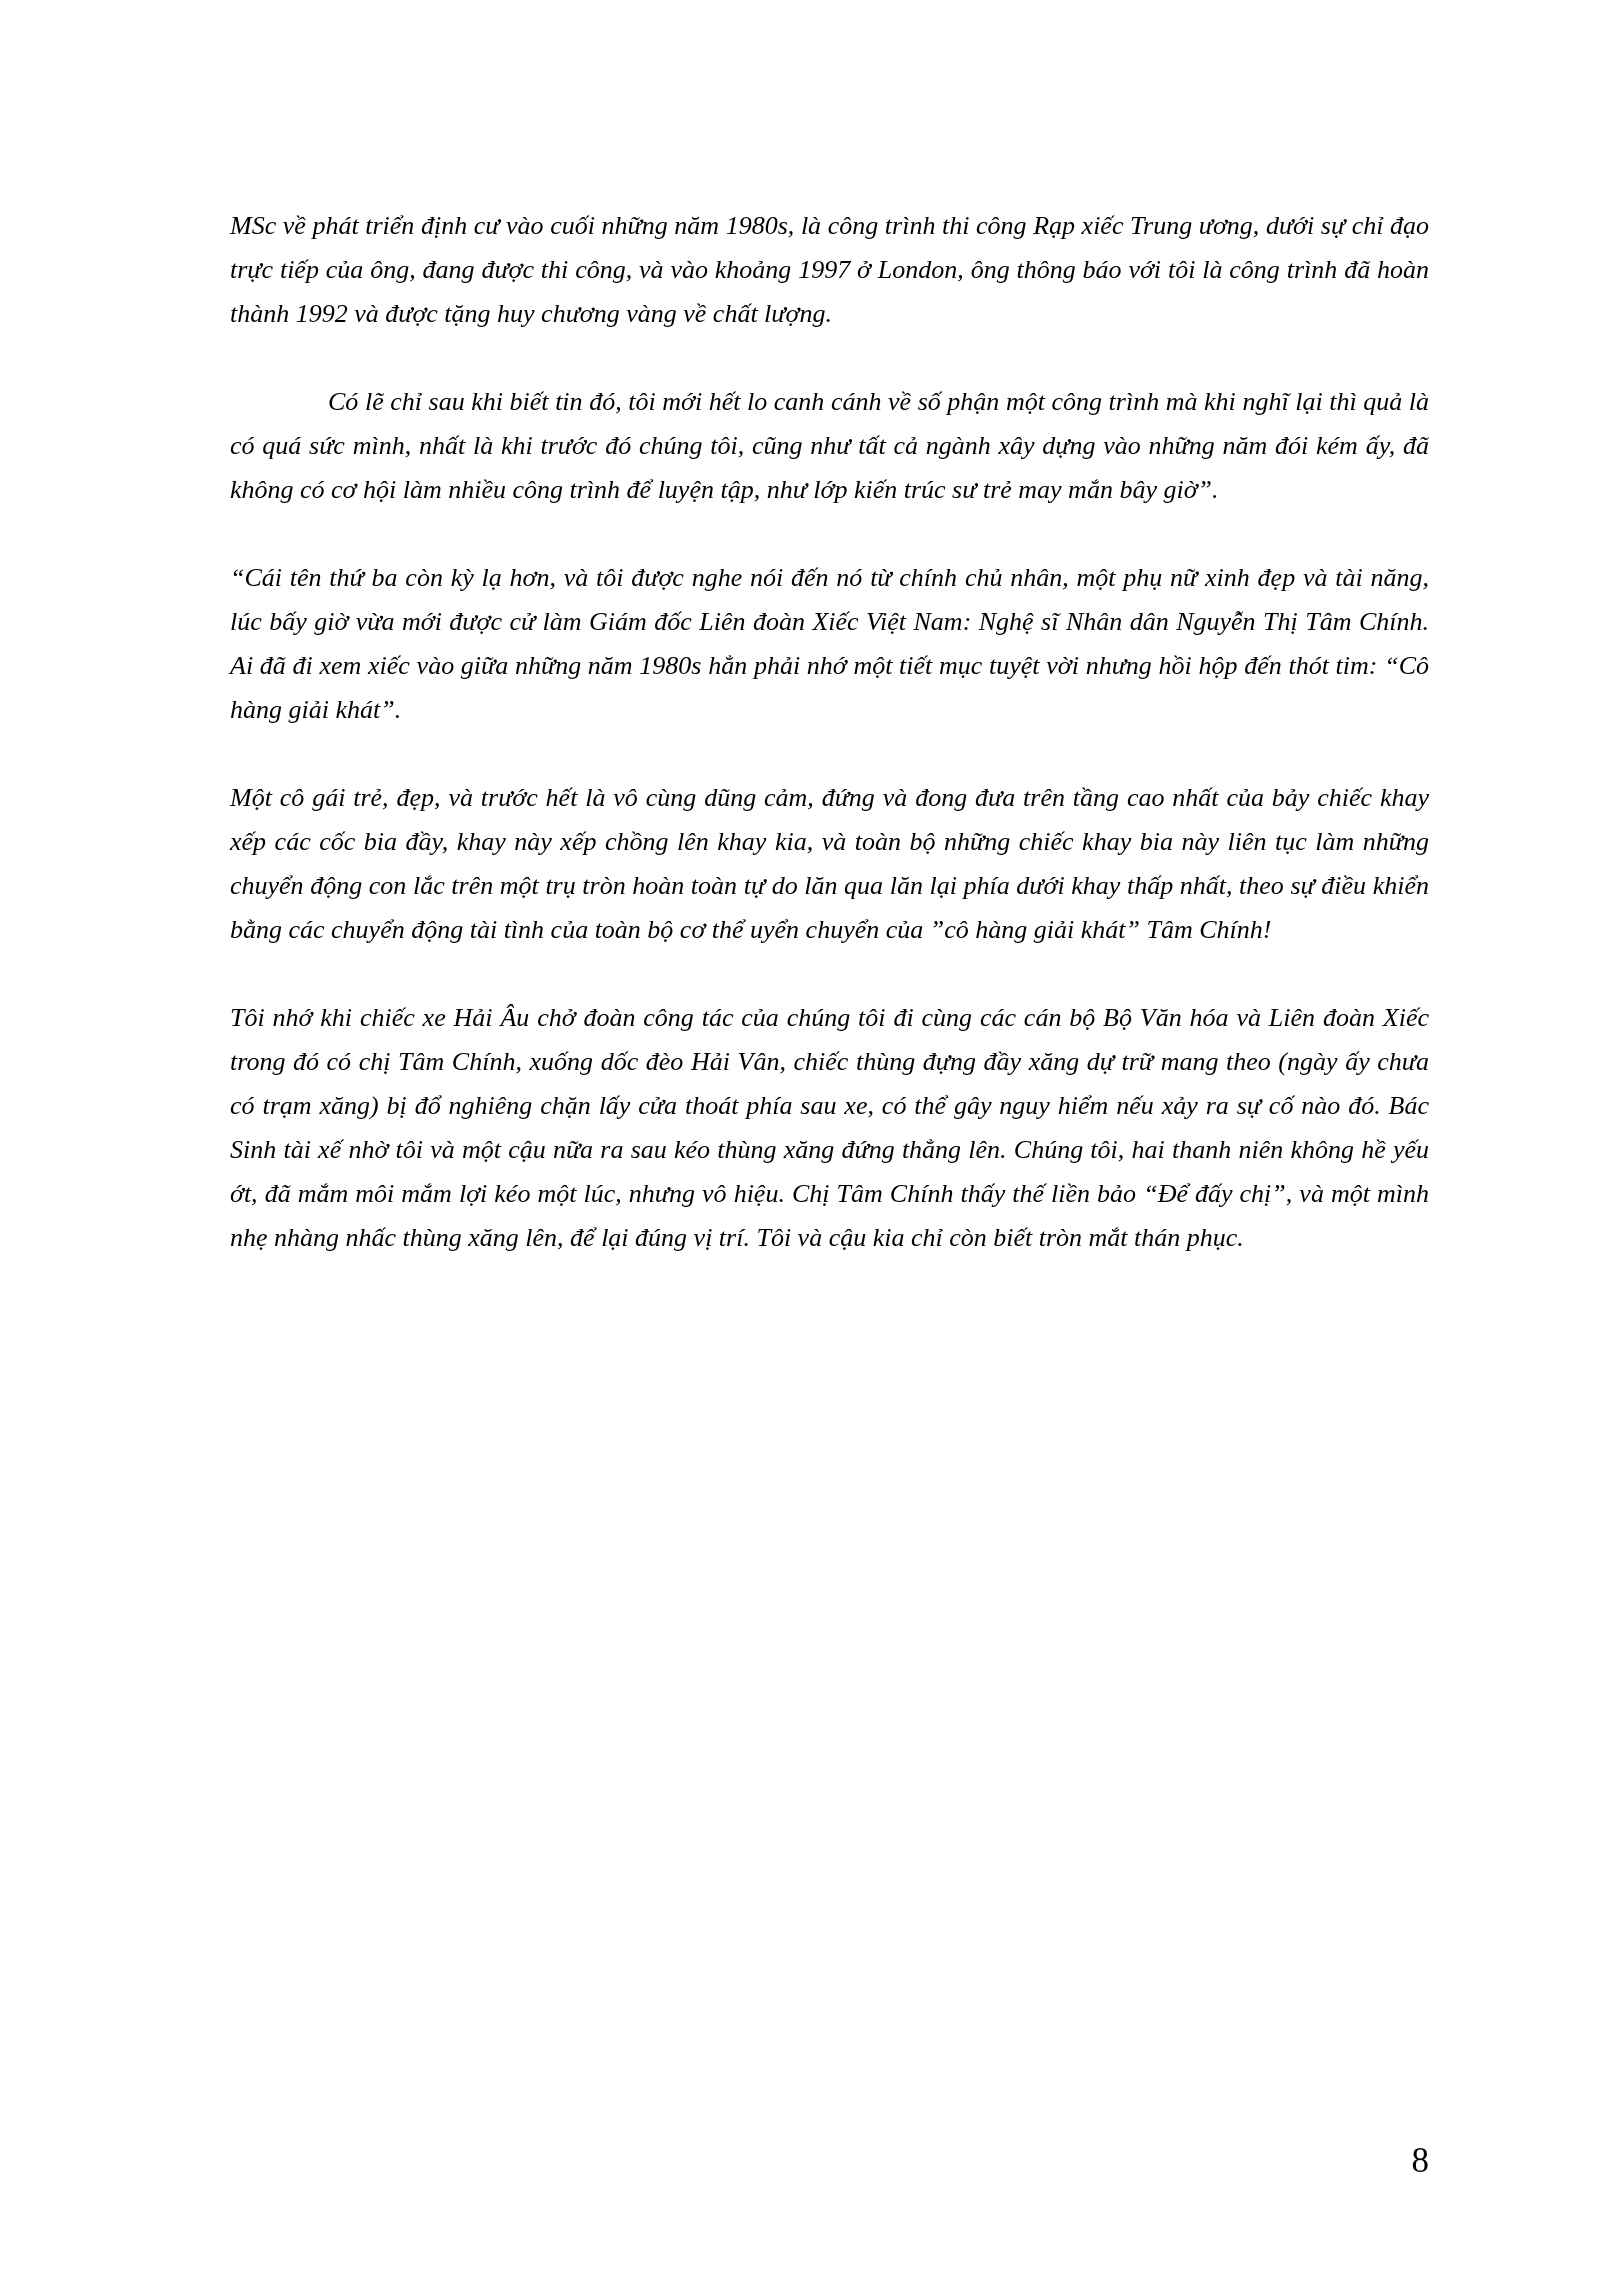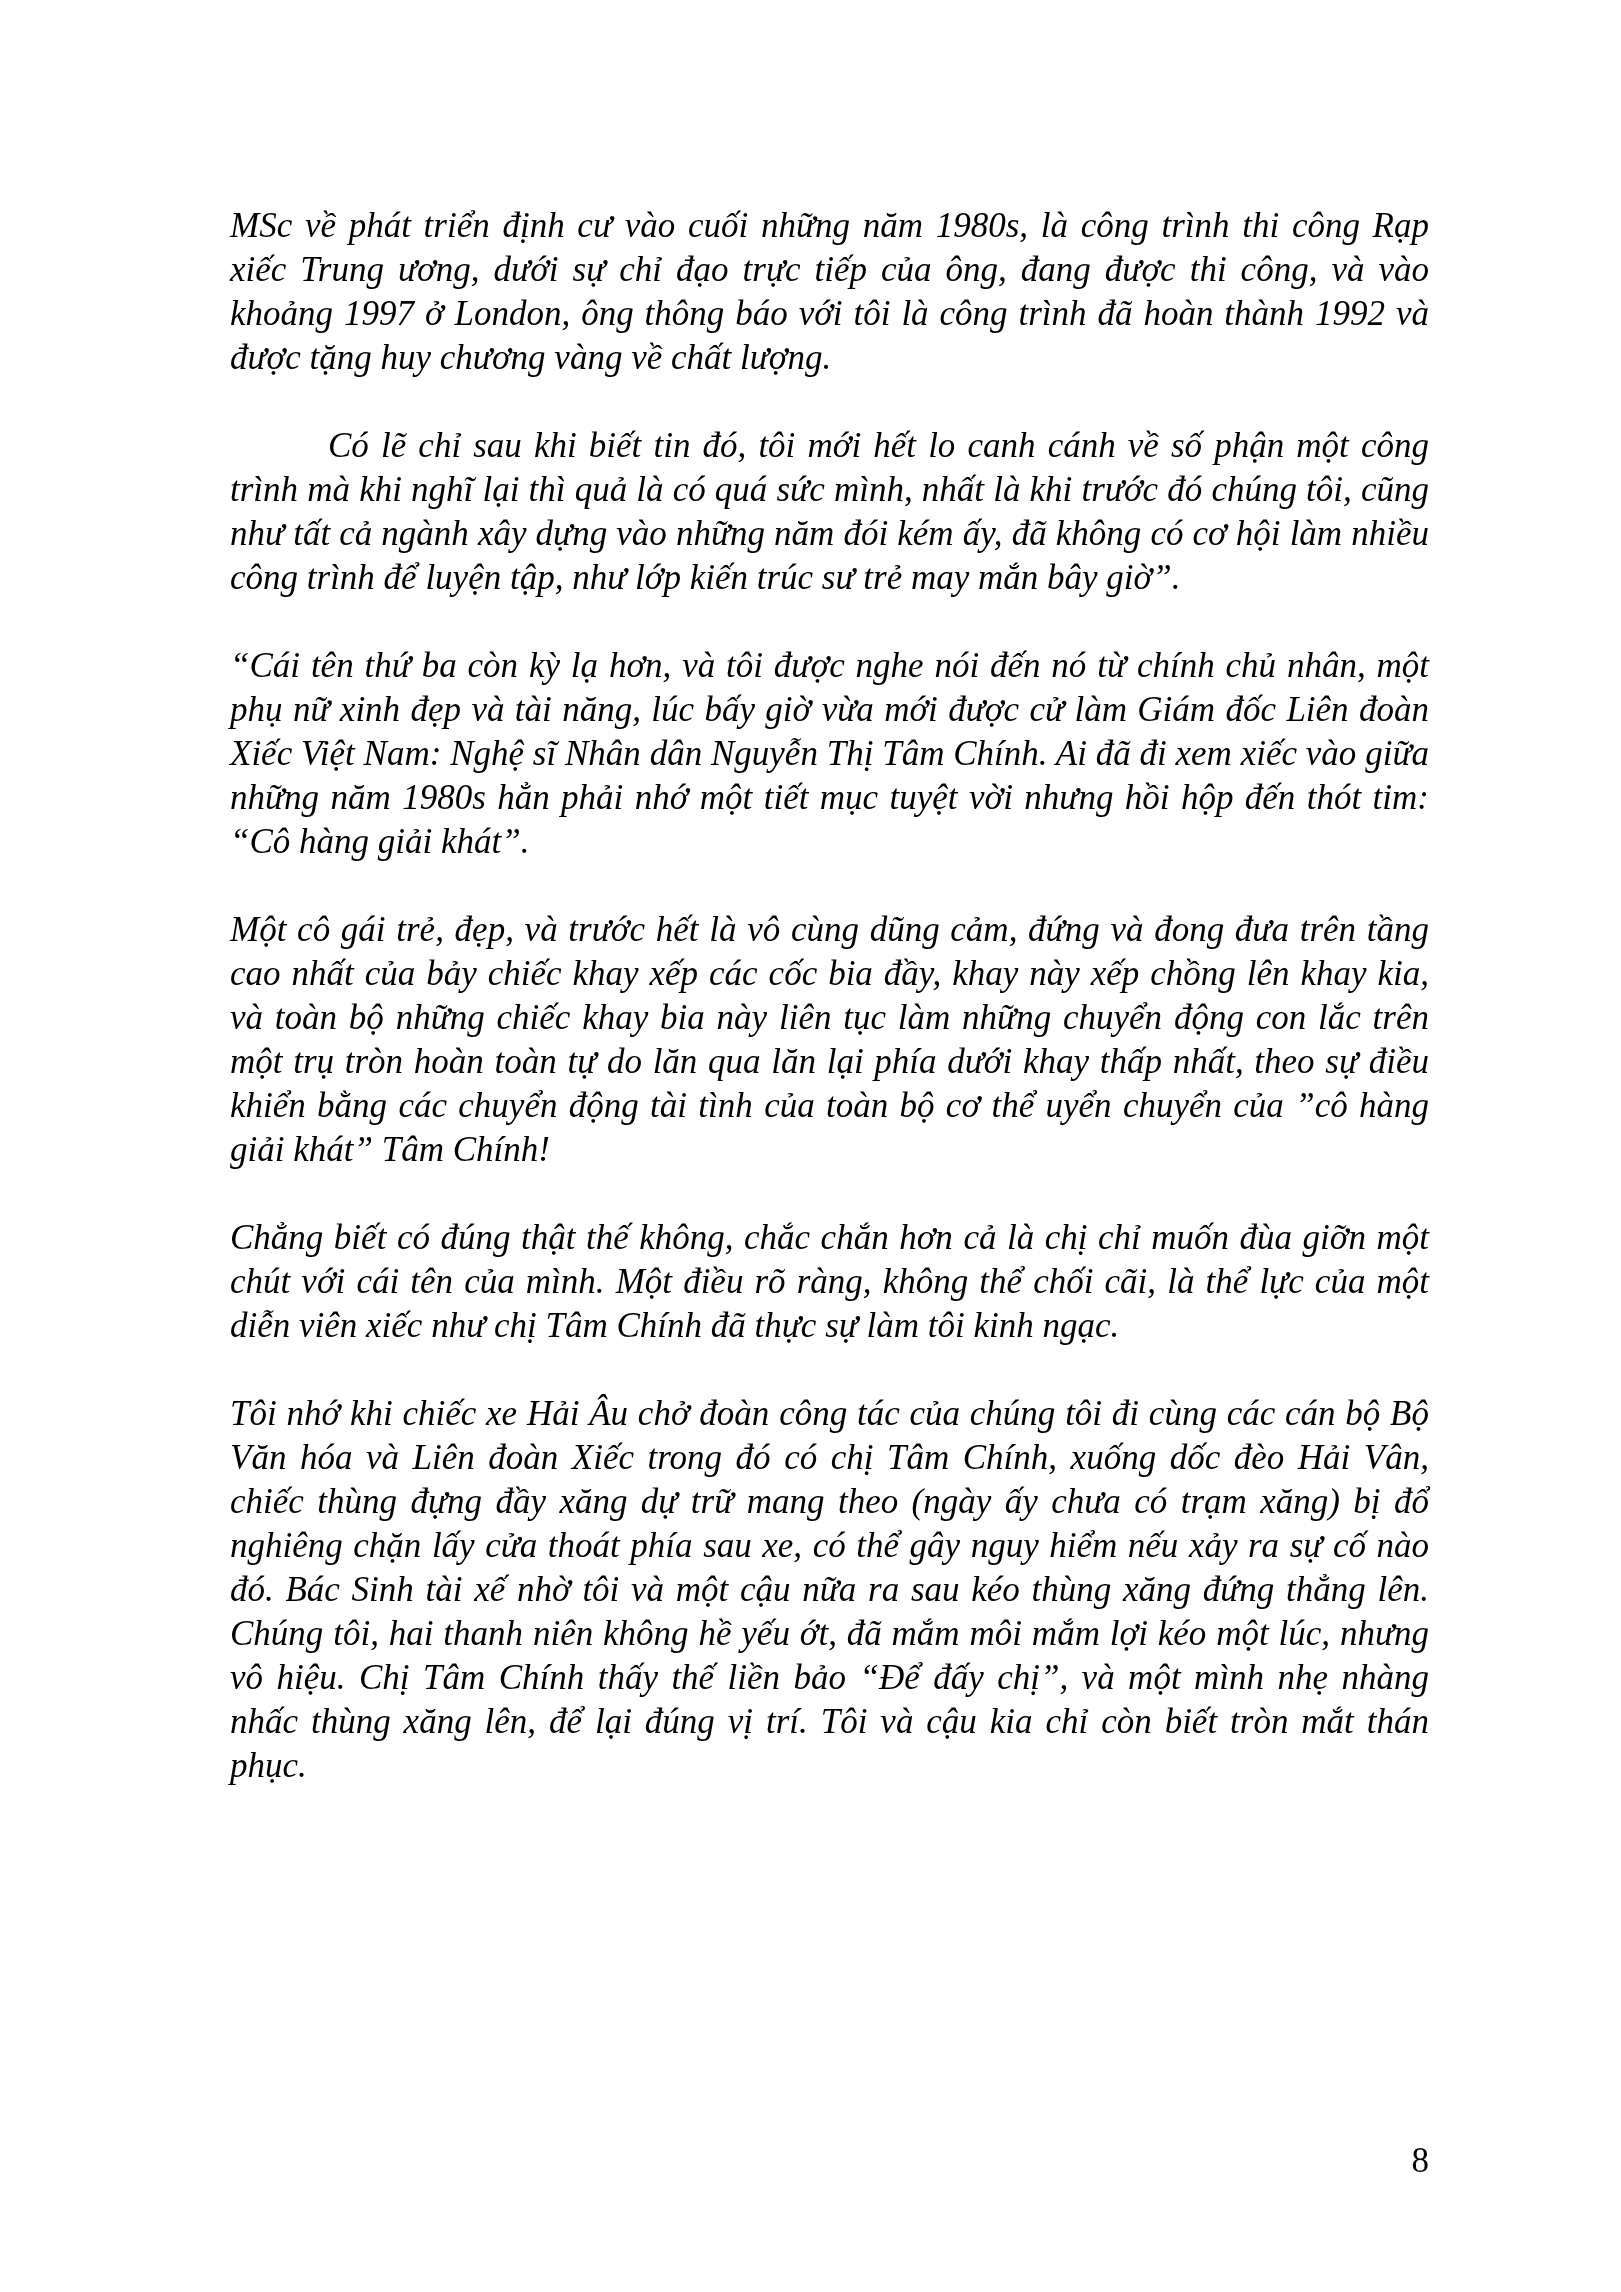--- a/index.html
+++ b/index.html
@@ -18,21 +18,21 @@
   }
   .body-text {
     position: absolute;
     left: 230px;
     top: 204px;
     width: 1199px;
   }
   .body-text p {
     margin: 0 0 44px 0;
     font-style: italic;
-    font-size: 35px;
+    font-size: 26px;
     line-height: 44px;
     text-align: justify;
     letter-spacing: 0;
   }
   .body-text p.indented {
     text-indent: 98px;
     font-style: italic;
   }
   .page-footer {
     position: absolute;
@@ -53,21 +53,20 @@
   <div class="body-text">
     <p>MSc về phát triển định cư vào cuối những năm 1980s, là công trình thi công Rạp xiếc Trung ương, dưới sự chỉ đạo trực tiếp của ông, đang được thi công, và vào khoảng 1997 ở London, ông thông báo với tôi là công trình đã hoàn thành 1992 và được tặng huy chương vàng về chất lượng.</p>
 
     <p class="indented">Có lẽ chỉ sau khi biết tin đó, tôi mới hết lo canh cánh về số phận một công trình mà khi nghĩ lại thì quả là có quá sức mình, nhất là khi trước đó chúng tôi, cũng như tất cả ngành xây dựng vào những năm đói kém ấy, đã không có cơ hội làm nhiều công trình để luyện tập, như lớp kiến trúc sư trẻ may mắn bây giờ”.</p>
 
     <p>“Cái tên thứ ba còn kỳ lạ hơn, và tôi được nghe nói đến nó từ chính chủ nhân, một phụ nữ xinh đẹp và tài năng, lúc bấy giờ vừa mới được cử làm Giám đốc Liên đoàn Xiếc Việt Nam: Nghệ sĩ Nhân dân Nguyễn Thị Tâm Chính. Ai đã đi xem xiếc vào giữa những năm 1980s hẳn phải nhớ một tiết mục tuyệt vời nhưng hồi hộp đến thót tim: “Cô hàng giải khát”.</p>
 
     <p>Một cô gái trẻ, đẹp, và trước hết là vô cùng dũng cảm, đứng và đong đưa trên tầng cao nhất của bảy chiếc khay xếp các cốc bia đầy, khay này xếp chồng lên khay kia, và toàn bộ những chiếc khay bia này liên tục làm những chuyển động con lắc trên một trụ tròn hoàn toàn tự do lăn qua lăn lại phía dưới khay thấp nhất, theo sự điều khiển bằng các chuyển động tài tình của toàn bộ cơ thể uyển chuyển của ”cô hàng giải khát” Tâm Chính!</p>
 
 
-    <p>Chẳng biết có đúng thật thế không, chắc chắn hơn cả là chị chỉ muốn đùa giỡn một chút với cái tên của mình. Một điều rõ ràng, không thể chối cãi, là thể lực của một diễn viên xiếc như chị Tâm Chính đã thực sự làm tôi kinh ngạc.</p>
 
     <p>Tôi nhớ khi chiếc xe Hải Âu chở đoàn công tác của chúng tôi đi cùng các cán bộ Bộ Văn hóa và Liên đoàn Xiếc trong đó có chị Tâm Chính, xuống dốc đèo Hải Vân, chiếc thùng đựng đầy xăng dự trữ mang theo (ngày ấy chưa có trạm xăng) bị đổ nghiêng chặn lấy cửa thoát phía sau xe, có thể gây nguy hiểm nếu xảy ra sự cố nào đó. Bác Sinh tài xế nhờ tôi và một cậu nữa ra sau kéo thùng xăng đứng thẳng lên. Chúng tôi, hai thanh niên không hề yếu ớt, đã mắm môi mắm lợi kéo một lúc, nhưng vô hiệu. Chị Tâm Chính thấy thế liền bảo “Để đấy chị”, và một mình nhẹ nhàng nhấc thùng xăng lên, để lại đúng vị trí. Tôi và cậu kia chỉ còn biết tròn mắt thán phục.</p>
   </div>
 
   <div class="page-footer">
     <span>8</span>
   </div>
 
 </div>
 

